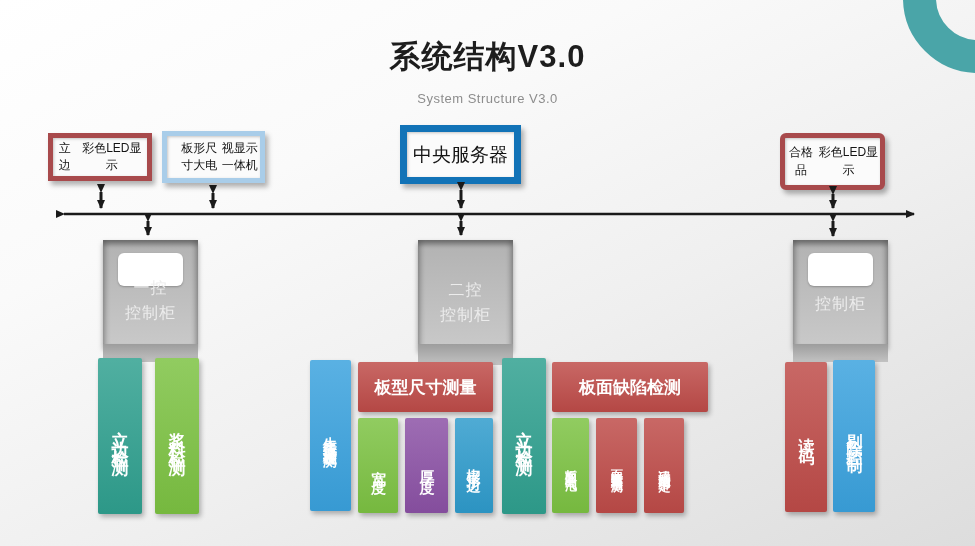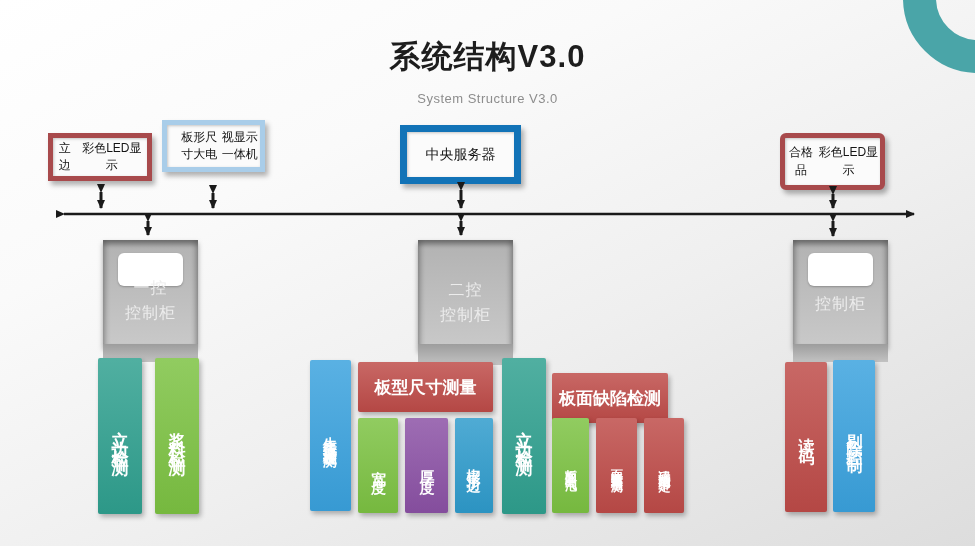--- a/index.html
+++ b/index.html
@@ -21,21 +21,21 @@
     font-size:13px; color:#8d8d8d; letter-spacing:0.5px;
   }
   .frame {
     position:absolute; box-sizing:border-box; background:#fbfbfb;
     display:flex; flex-direction:row; align-items:center; justify-content:center;
     text-align:center; font-size:12px; color:#141414; line-height:1.45; font-weight:500;
     box-shadow:3px 4px 5px rgba(0,0,0,0.30), inset 1px 1px 3px rgba(0,0,0,0.22);
   }
   .frame-red  { border:5px solid #A84A4C; }
   .frame-lblu { border:5px solid #A9CDE9; }
-  .frame-blue { border:7px solid #1273B7; font-size:14px; }
+  .frame-blue { border:7px solid #1273B7; font-size:19px; }
   .cabinet {
     position:absolute; width:95px; color:#ececec; text-align:center;
     font-size:16px; line-height:1.55; letter-spacing:1px;
     background:linear-gradient(180deg,#b2b2b2,#c9c9c9);
     box-shadow:inset 0 5px 4px rgba(0,0,0,0.30), inset 4px 0 4px rgba(0,0,0,0.14),
                inset -4px 0 4px rgba(0,0,0,0.14), 0 3px 5px rgba(0,0,0,0.35);
   }
   .screen {
     position:absolute; left:15px; top:13px; width:65px; height:33px;
     background:#ffffff; border-radius:6px; box-shadow:0 1px 2px rgba(0,0,0,0.25);
@@ -82,21 +82,21 @@
     <line x1="833" y1="194" x2="833" y2="208" stroke="#1a1a1a" stroke-width="3" marker-start="url(#ah)" marker-end="url(#ah)"></line>
     <line x1="148" y1="221" x2="148" y2="235" stroke="#1a1a1a" stroke-width="3" marker-start="url(#ah)" marker-end="url(#ah)"></line>
     <line x1="461" y1="221" x2="461" y2="235" stroke="#1a1a1a" stroke-width="3" marker-start="url(#ah)" marker-end="url(#ah)"></line>
     <line x1="833" y1="221" x2="833" y2="236" stroke="#1a1a1a" stroke-width="3" marker-start="url(#ah)" marker-end="url(#ah)"></line>
   </svg>
 
   <div class="frame frame-red" style="left:48px;top:133px;width:104px;height:48px;">
     <span>立边</span>
     <span>彩色LED显示</span>
   </div>
-  <div class="frame frame-lblu" style="left:162px;top:120px;width:103px;height:52px;padding-left:12px;">
+  <div class="frame frame-lblu" style="left:162px;top:131px;width:103px;height:52px;padding-left:12px;">
     <span>板形尺寸大电</span>
     <span>视显示一体机</span>
   </div>
   <div class="frame frame-blue" style="left:400px;top:125px;width:121px;height:59px;">
     <span>中央服务器</span>
   </div>
   <div class="frame frame-red" style="left:780px;top:133px;width:105px;height:57px;border-radius:6px;">
     <span>合格品</span>
     <span>彩色LED显示</span>
   </div>
@@ -143,21 +143,21 @@
   </div>
   <div class="pill c-purple" style="left:405px;top:418px;width:43px;height:95px;font-size:15px;">
     <span class="vtext" style="letter-spacing:8px;">厚度</span>
   </div>
   <div class="pill c-steel" style="left:455px;top:418px;width:38px;height:95px;font-size:14px;">
     <span class="vtext" style="letter-spacing:5px;">楔形边</span>
   </div>
   <div class="pill c-teal" style="left:502px;top:358px;width:44px;height:156px;font-size:17px;">
     <span class="vtext" style="letter-spacing:9px;">立边检测</span>
   </div>
-  <div class="pill c-red" style="left:552px;top:362px;width:116px;height:50px;font-size:17px;margin-top:11px;">
+  <div class="pill c-red" style="left:552px;top:362px;width:156px;height:50px;font-size:17px;">
     <span>板面缺陷检测</span>
   </div>
   <div class="pill c-green" style="left:552px;top:418px;width:37px;height:95px;font-size:12px;">
     <span class="vtext" style="letter-spacing:2px;">板面凹凸气泡</span>
   </div>
   <div class="pill c-red" style="left:596px;top:418px;width:41px;height:95px;font-size:12px;">
     <span class="vtext" style="letter-spacing:2px;">面喷质量检测</span>
   </div>
   <div class="pill c-red" style="left:644px;top:418px;width:40px;height:95px;font-size:12px;">
     <span class="vtext" style="letter-spacing:2px;">读码缺陷绑定</span>

